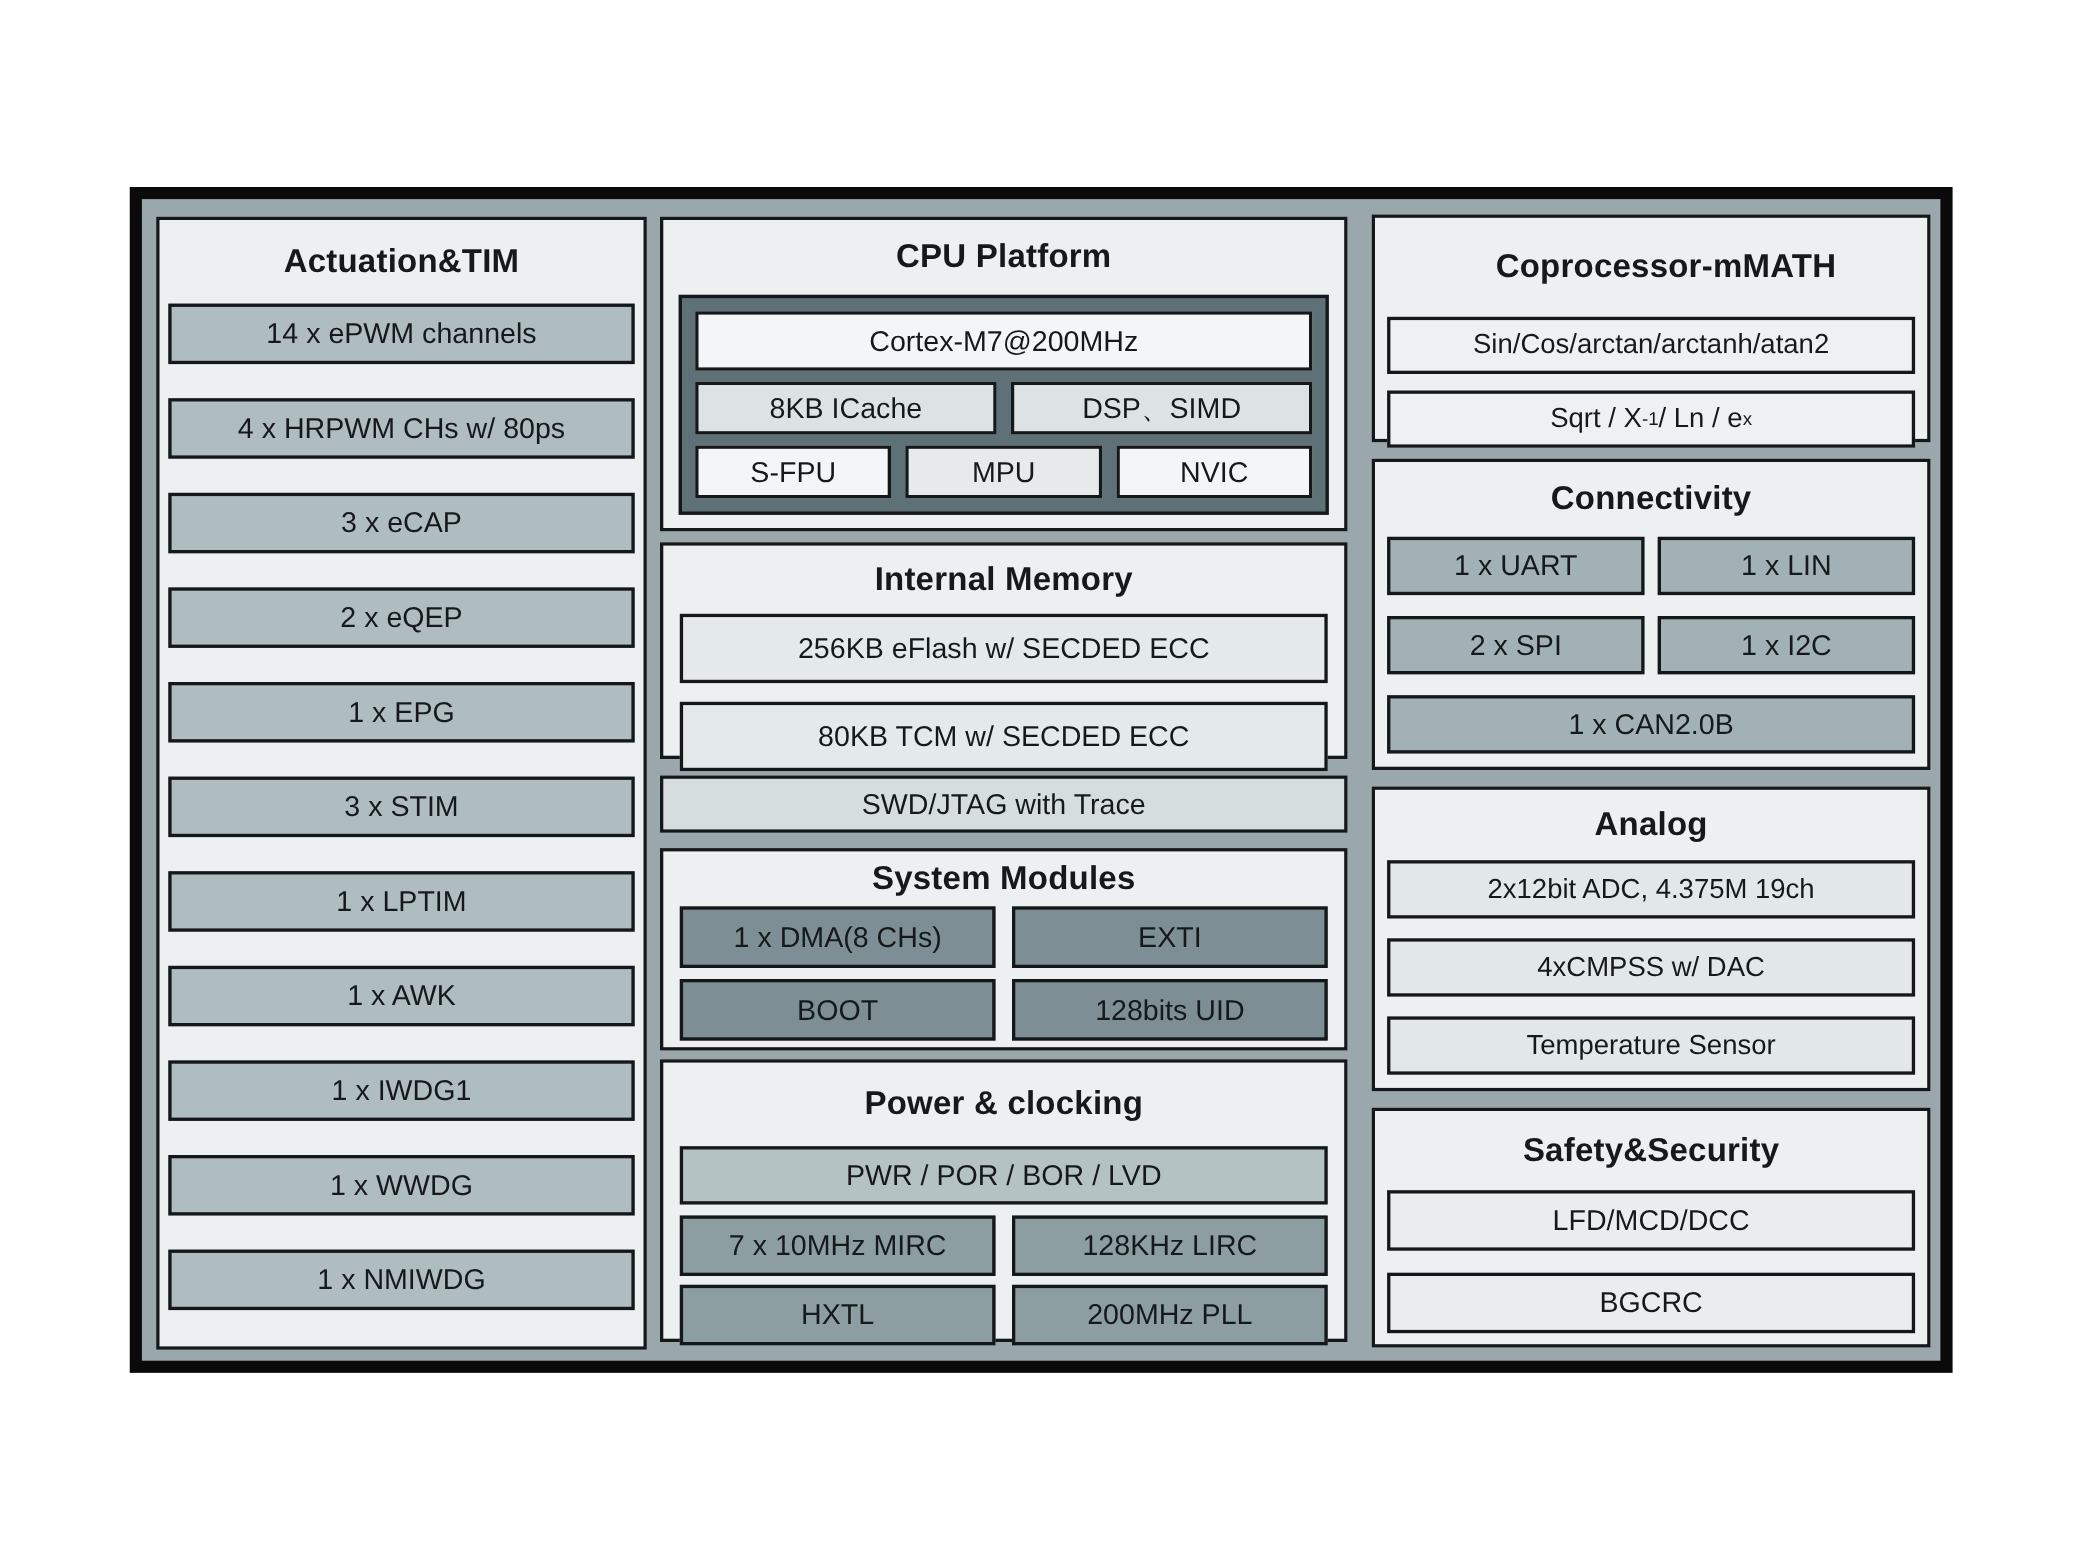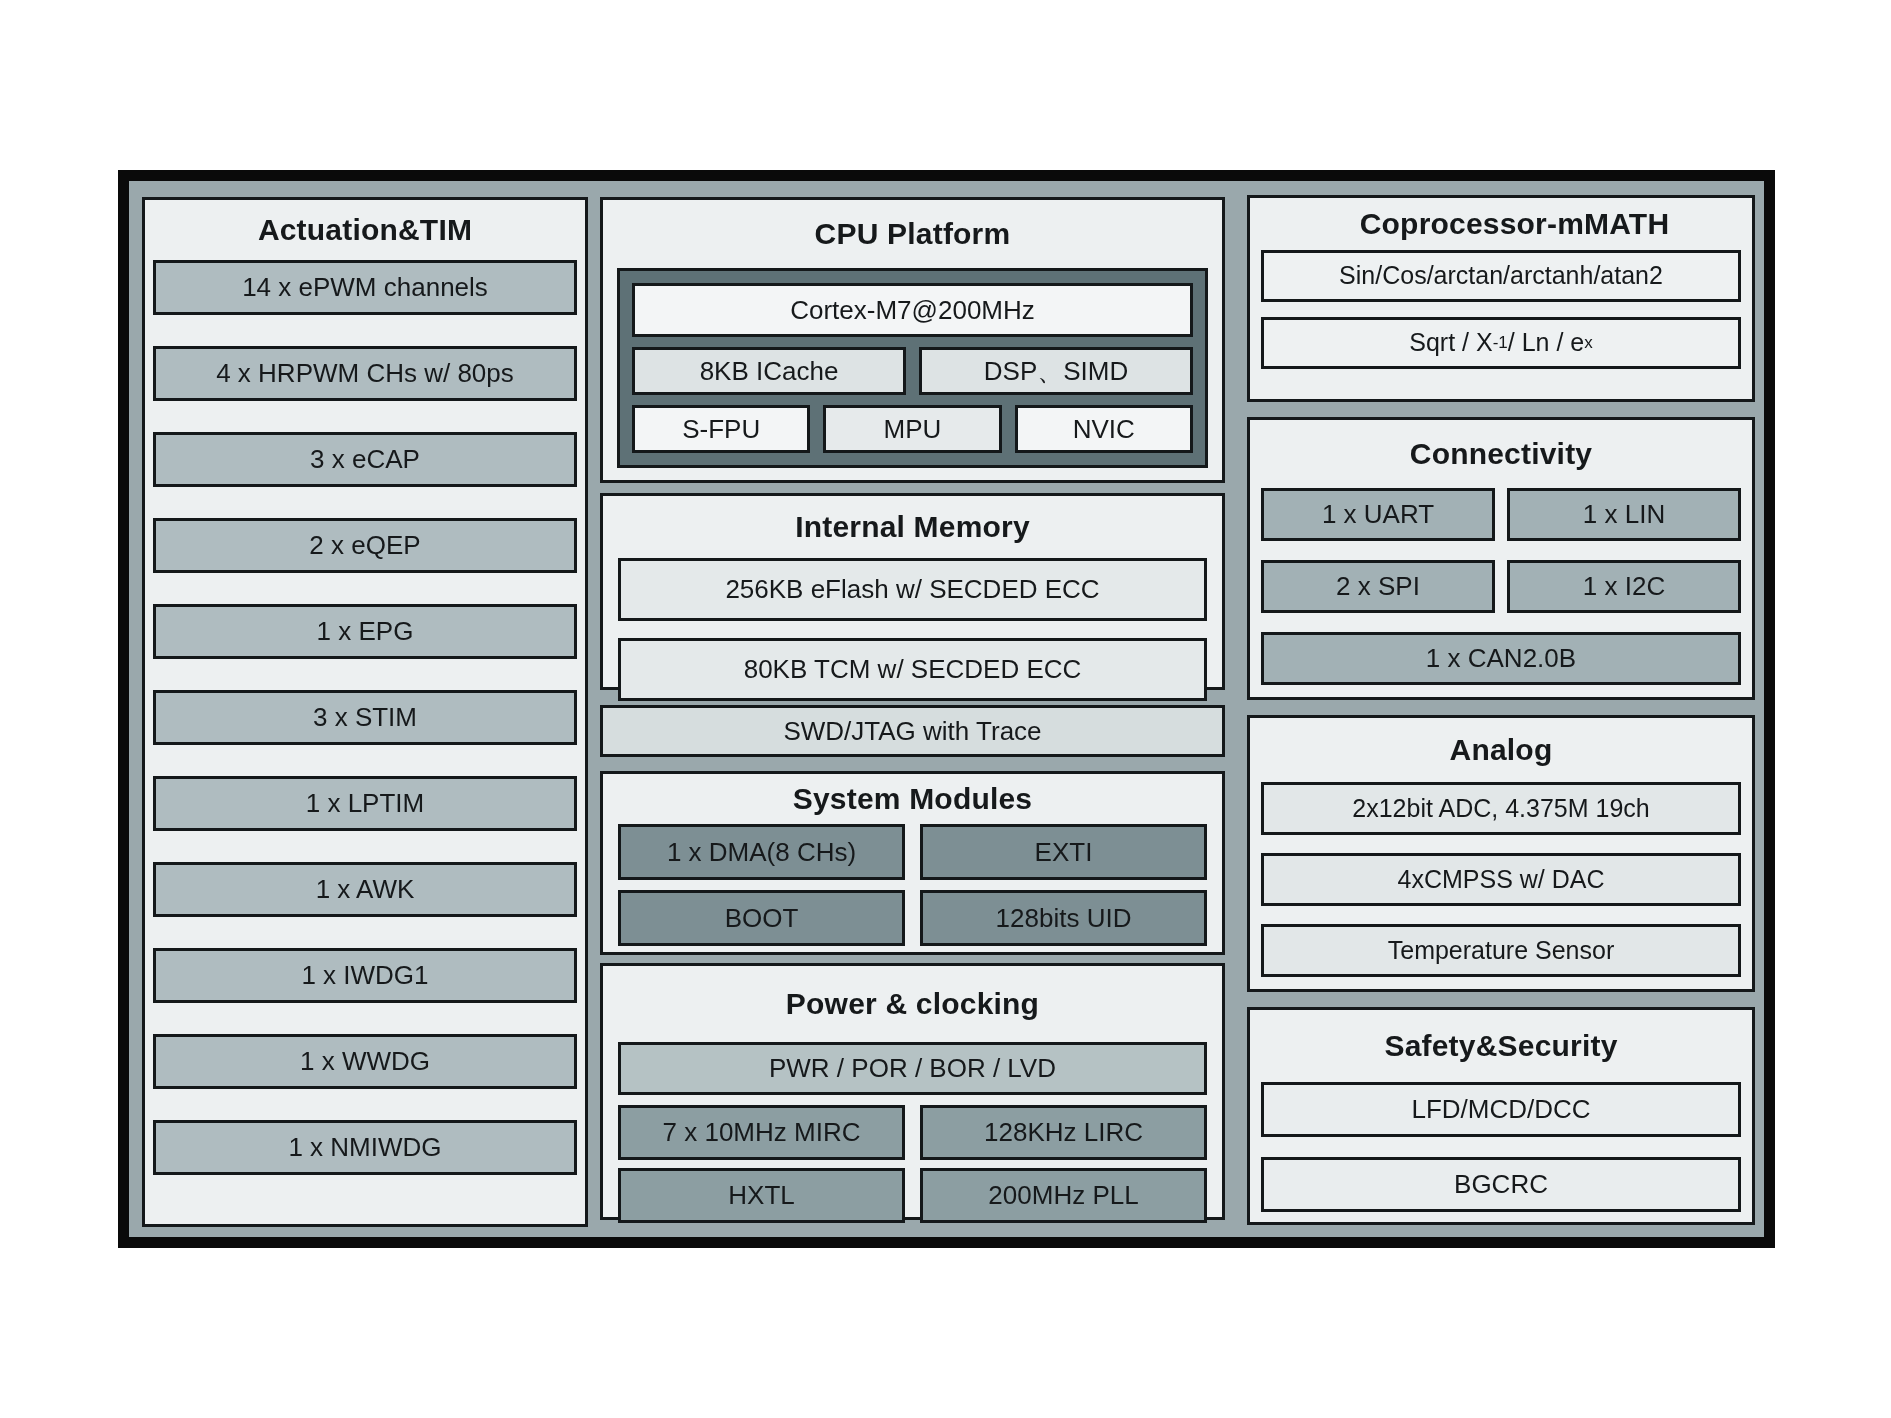--- a/index.html
+++ b/index.html
@@ -38,21 +38,21 @@
   .i-mem     { background: #E4E9EA; }
   .i-analog  { background: #E2E7E8; }
   .i-coproc  { background: #EEF1F2; }
   .i-safety  { background: #E9EDEE; }
   .i-white   { background: #F3F5F6; }
   .i-light   { background: #DDE3E4; }
   .i-mpu     { background: #E6EAEB; }
 
   
   .p-actuation { left: 142px; top: 197px; width: 446px; height: 1030px; padding: 0 8px; }
-  .p-actuation .panel-title { height: 60px; }
+  .p-actuation .panel-title { height: 76px; }
   .p-actuation .box { height: 55px; margin-bottom: 31px; }
   .p-actuation .box:last-child { margin-bottom: 0; }
 
   
   .p-cpu { left: 600px; top: 197px; width: 625px; height: 286px; }
   .p-cpu .panel-title { height: 68px; }
   .cpu-inner {
     margin: 0 14px; height: 200px; background: #5E7176; border: 3px solid #14181a;
     padding: 12px; display: flex; flex-direction: column; gap: 10px;
   }
@@ -73,21 +73,21 @@
   .p-system .panel-title { height: 50px; }
   .sys-grid { margin: 0 15px; display: grid; grid-template-columns: 1fr 1fr; gap: 10px 15px; grid-auto-rows: 56px; }
 
   .p-power { left: 600px; top: 963px; width: 625px; height: 257px; }
   .p-power .panel-title { height: 76px; }
   .pwr-bar { margin: 0 15px 10px; height: 53px; }
   .clk-grid { margin: 0 15px; display: grid; grid-template-columns: 1fr 1fr; gap: 8px 15px; grid-auto-rows: 55px; }
 
   
   .p-coproc { left: 1247px; top: 195px; width: 508px; height: 207px; }
-  .p-coproc .panel-title { height: 52px; padding-left: 27px; }
+  .p-coproc .panel-title { height: 90px; padding-left: 27px; }
   .p-coproc .box { height: 52px; margin: 0 11px 15px; font-size: 25px; }
   .p-coproc sup { font-size: 17px; line-height: 0; }
 
   .p-conn { left: 1247px; top: 417px; width: 508px; height: 283px; }
   .p-conn .panel-title { height: 68px; }
   .conn-row { display: flex; gap: 12px; margin: 0 11px 19px; }
   .conn-row .box { flex: 1; height: 53px; }
   .conn-full { margin: 0 11px; height: 53px; }
 
   .p-analog { left: 1247px; top: 715px; width: 508px; height: 277px; }

